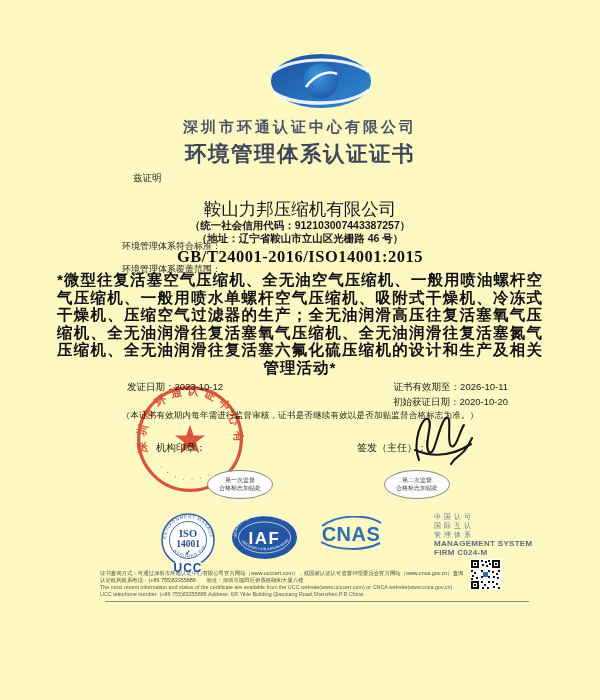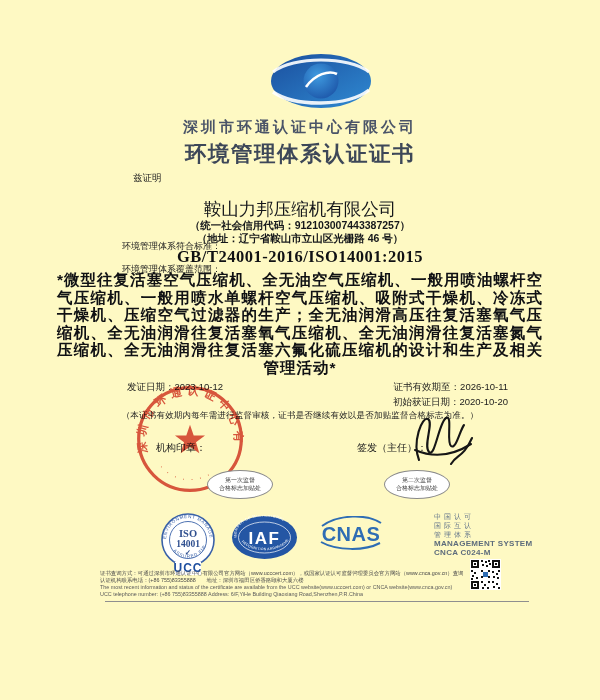--- a/index.html
+++ b/index.html
@@ -170,21 +170,21 @@
     <path d="M5,10 C22,-2 50,-2 64,7" stroke="#2e6db4" stroke-width="2" fill="none"></path>
     <path d="M4,26 C20,35 48,35 63,27" stroke="#2e6db4" stroke-width="2" fill="none"></path>
     <text x="34" y="25" text-anchor="middle" font-size="20" font-weight="bold" fill="#2e6db4" font-family="Liberation Sans, sans-serif" letter-spacing="0.5">CNAS</text>
   </svg>
 
   <div class="abs accr">
     <div class="cn">中国认可</div>
     <div class="cn">国际互认</div>
     <div class="cn">管理体系</div>
     <div class="en">MANAGEMENT SYSTEM</div>
-    <div class="en">CNCA C024-M</div>
+    <div class="en">FIRM C024-M</div>
   </div>
 
   <svg class="abs qr" width="31" height="31" viewBox="0 0 31 31">
     <rect x="0" y="0" width="31" height="31" fill="#ffffff"></rect>
     <g fill="#111111">
       <rect x="1" y="1" width="8" height="8"></rect>
         <rect x="22" y="1" width="8" height="8"></rect>
       <rect x="1" y="22" width="8" height="8"></rect>
       <rect x="11" y="1" width="2" height="2"></rect>
         <rect x="15" y="2" width="2" height="2"></rect>

